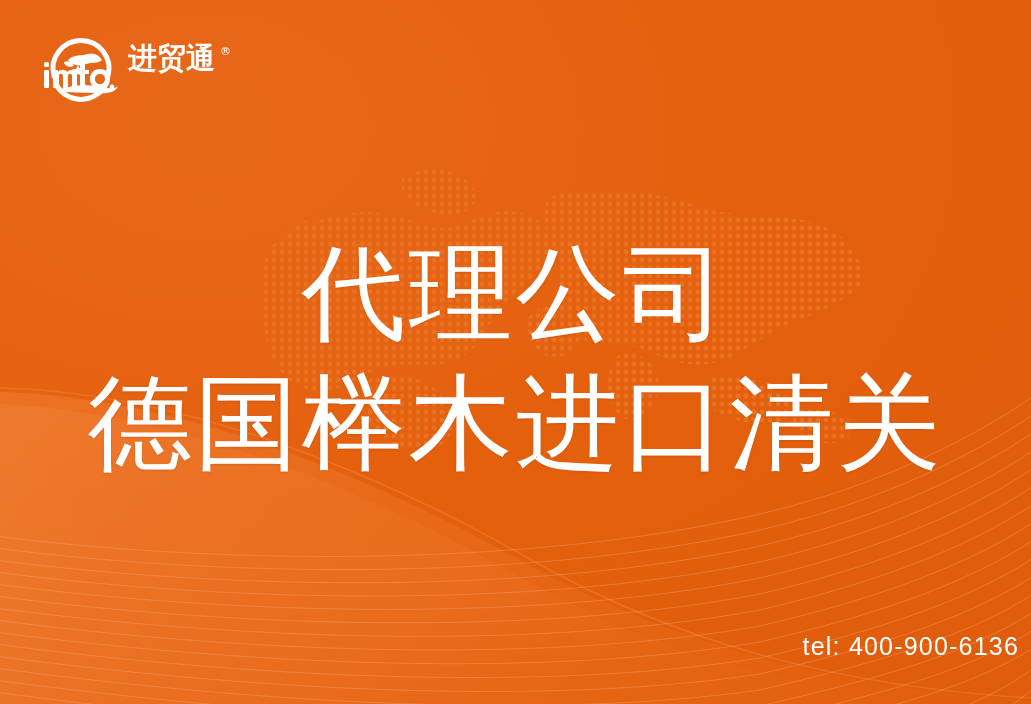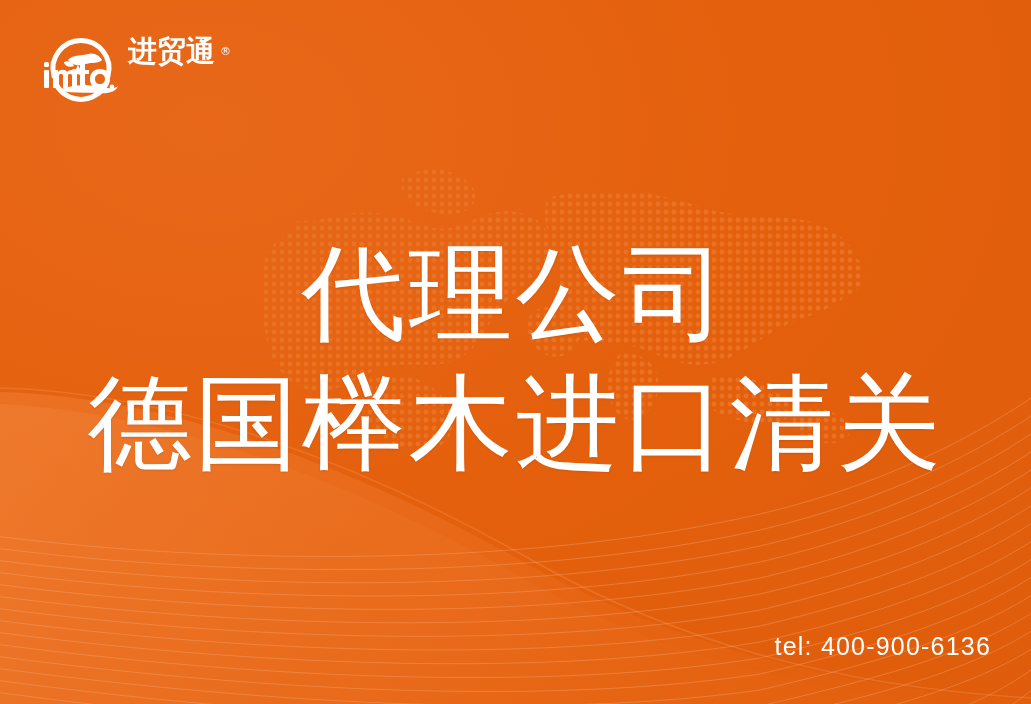--- a/index.html
+++ b/index.html
@@ -59,21 +59,21 @@
     left: 38px;
     top: 32px;
     width: 180px;
     height: 72px;
   }
   #logo-mark { position: absolute; left: 0; top: 0; width: 86px; height: 72px; }
   #logo-mark svg { display: block; width: 100%; height: 100%; }
   #logo-cn {
     position: absolute;
     left: 90px;
-    top: 5px;
+    top: 12px;
     font-family: "DejaVu Sans", "Liberation Sans", sans-serif;
     font-size: 29px;
     font-weight: 700;
     color: #ffffff;
     letter-spacing: 0px;
     line-height: 1;
     white-space: nowrap;
   }
   #logo-tm {
     position: absolute;
@@ -98,21 +98,21 @@
     font-size: 104px;
     line-height: 130px;
     letter-spacing: 3px;
     text-shadow: 0 1px 2px rgba(120,44,0,0.18);
   }
   #headline .line { display: block; white-space: nowrap; }
 
   
   #tel {
     position: absolute;
-    right: 40px;
+    right: 12px;
     top: 634px;
     color: #ffffff;
     font-family: "Liberation Sans", "DejaVu Sans", sans-serif;
     font-size: 25px;
     letter-spacing: 1.2px;
     line-height: 1;
     white-space: nowrap;
   }
 </style>
 </head>

